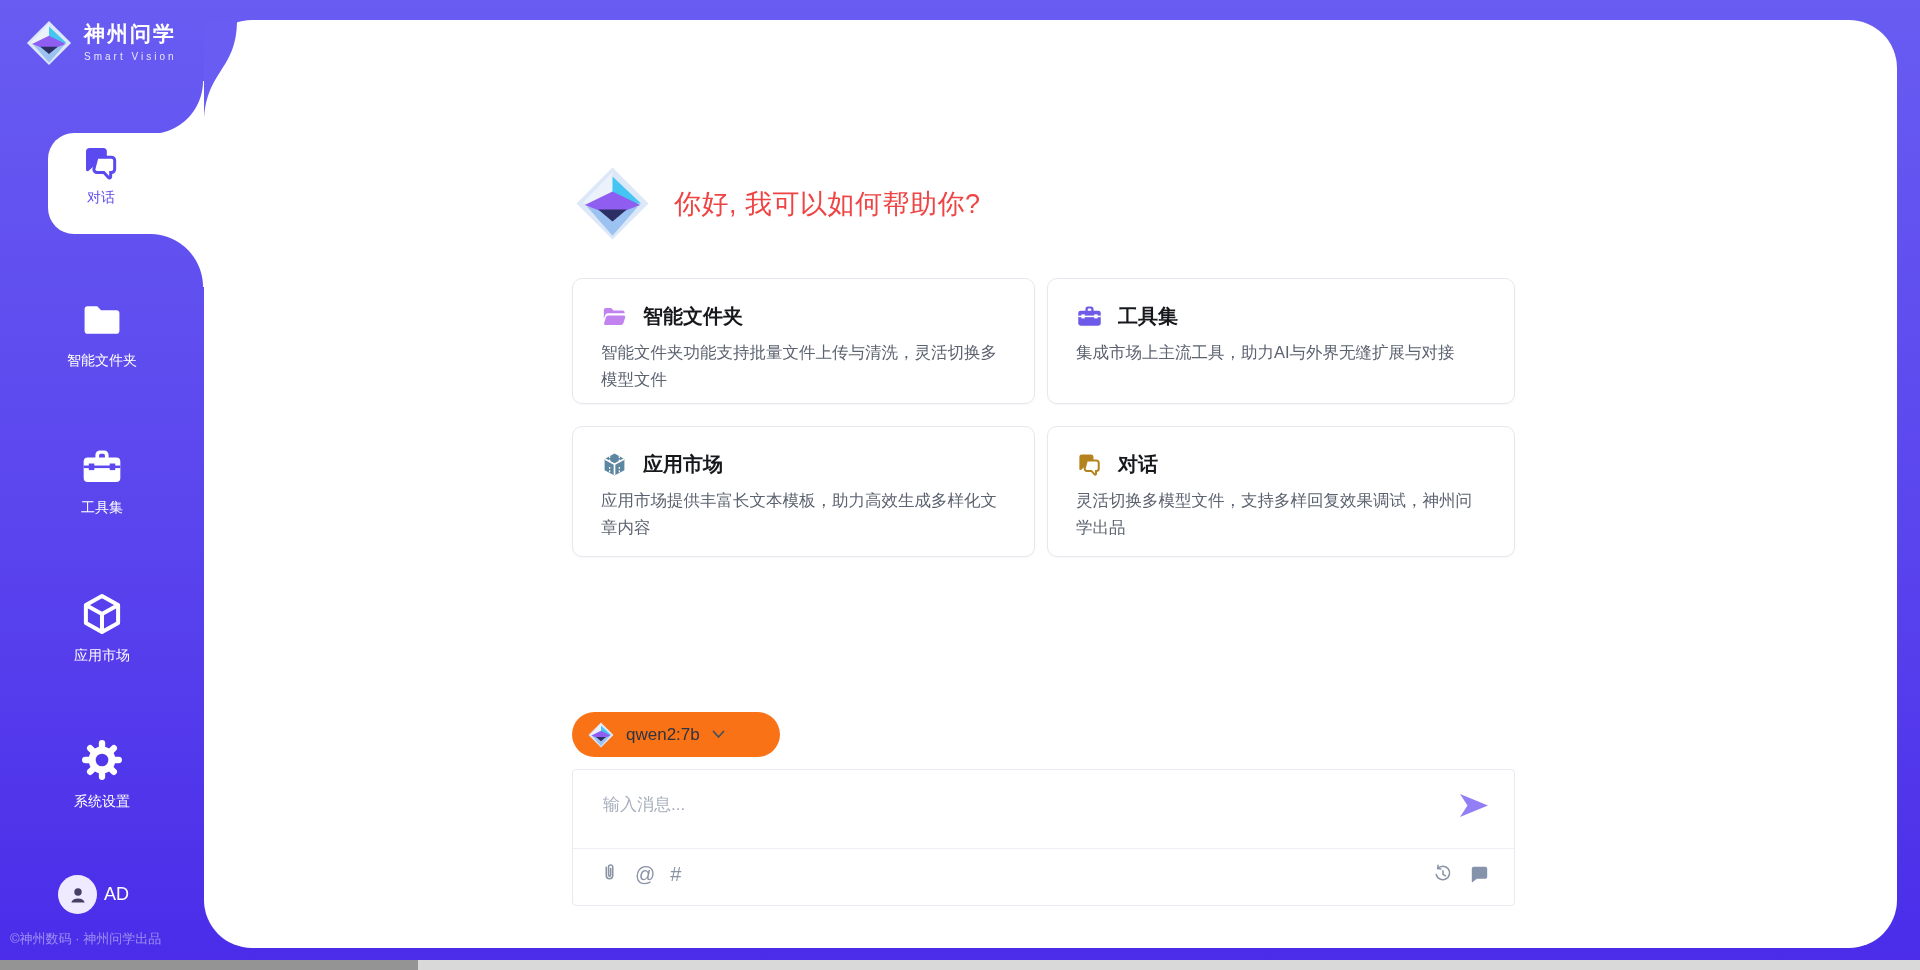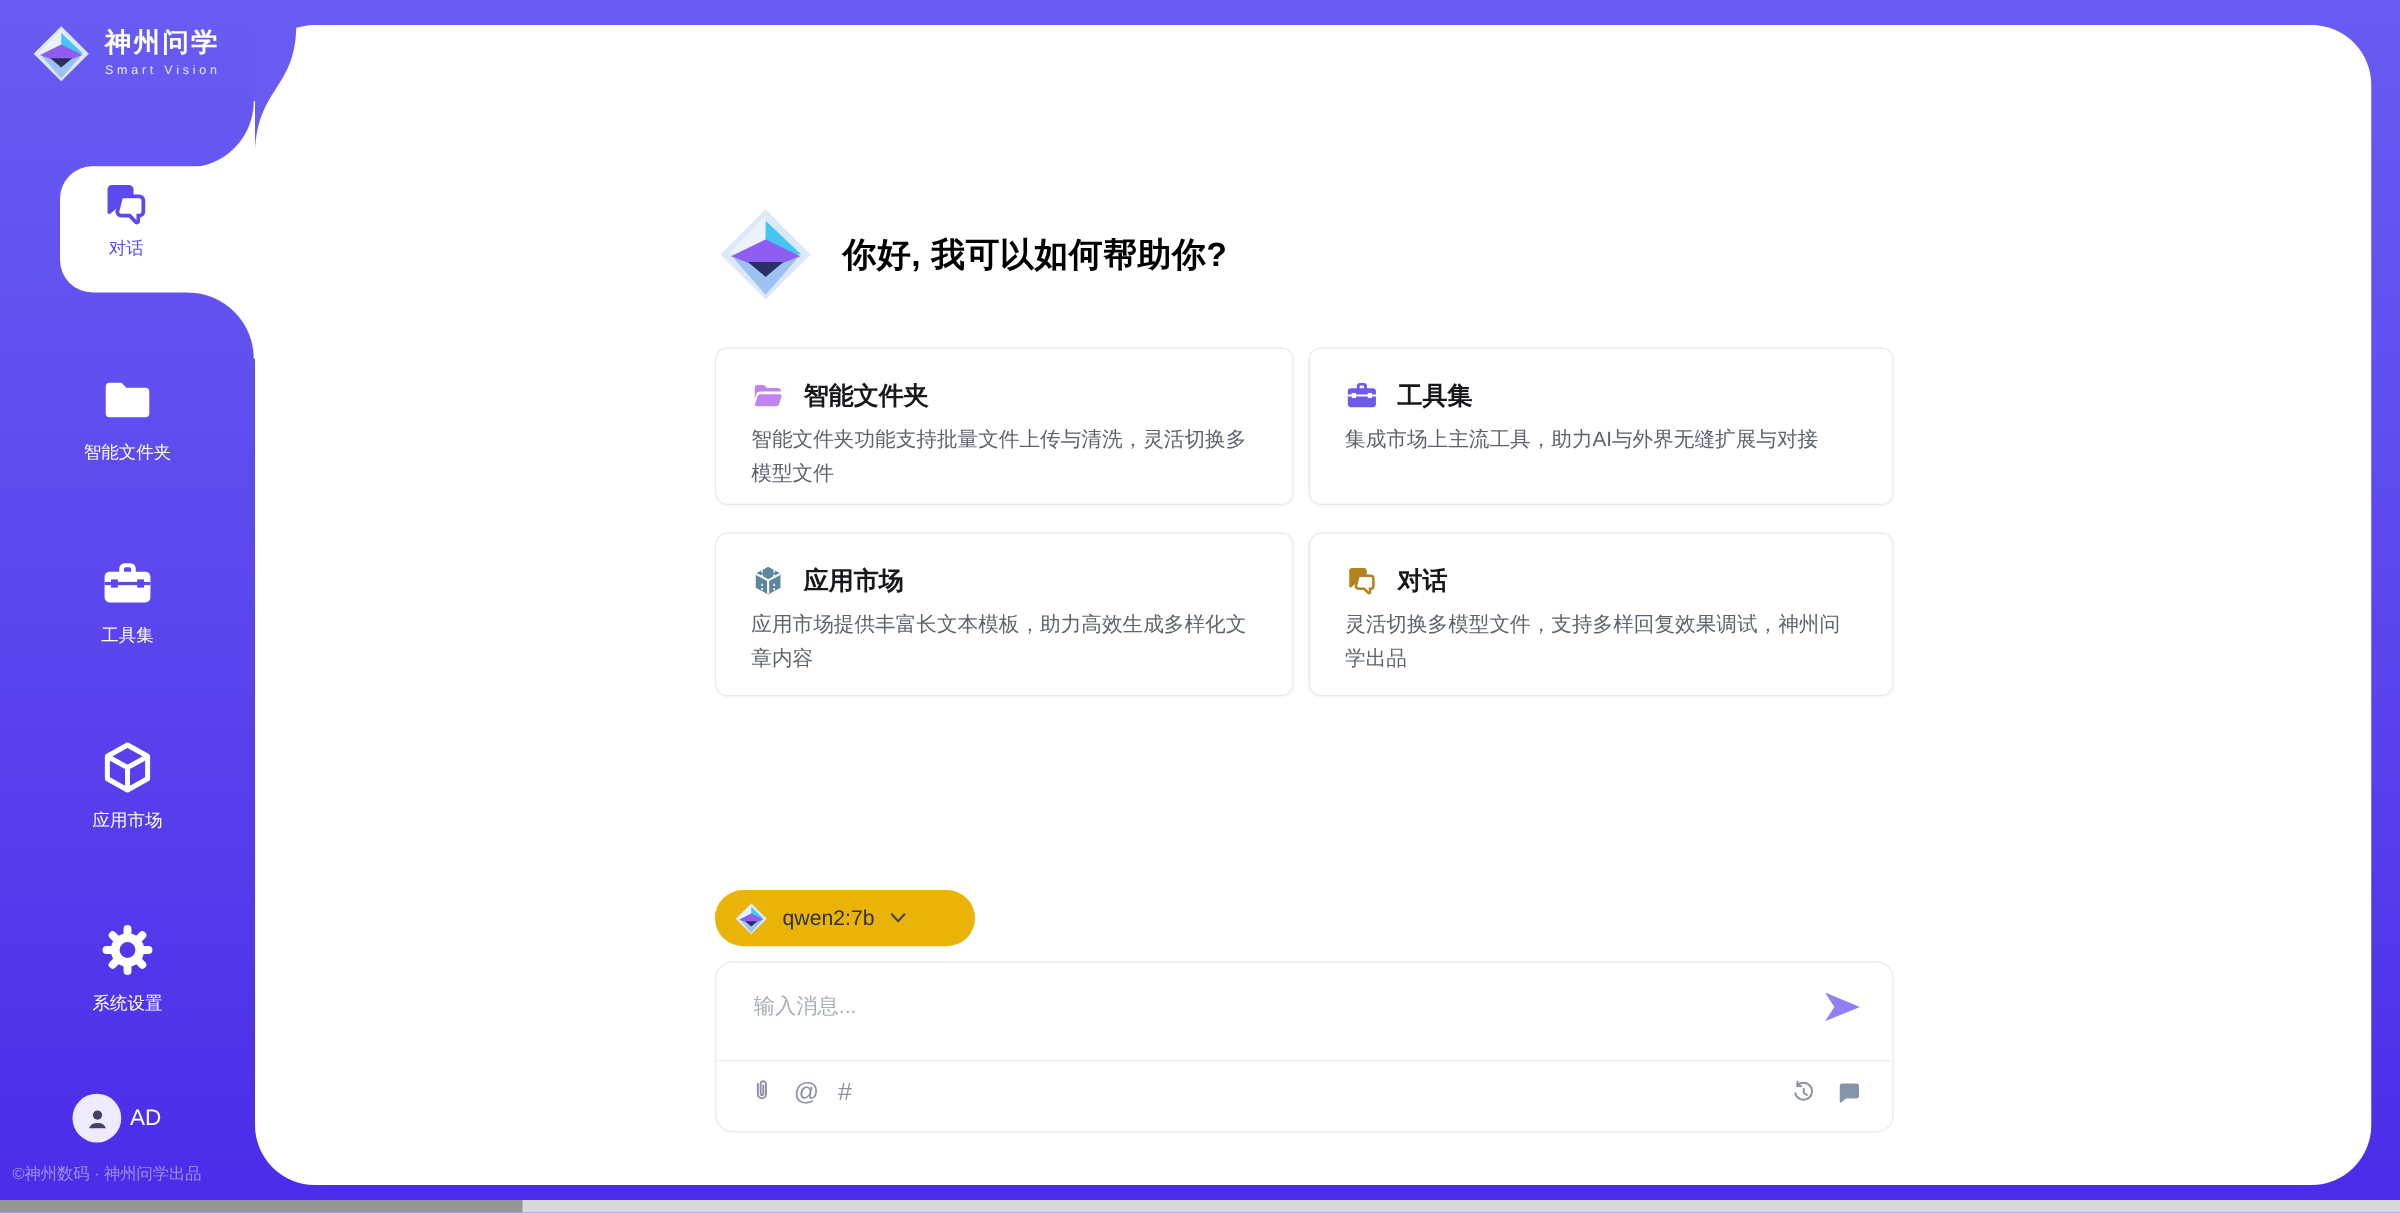--- a/index.html
+++ b/index.html
@@ -38,37 +38,37 @@
   .nav-label{display:block;color:#ffffff;font-size:14px;margin-top:6px;}
   .user-row{position:absolute;left:58px;top:875px;display:flex;align-items:center;gap:7px;z-index:4;}
   .avatar{width:39px;height:39px;border-radius:50%;background:#efeaff;display:flex;align-items:center;justify-content:center;}
   .user-name{color:#ffffff;font-size:18px;}
   .footer-note{position:absolute;left:10px;top:930px;color:rgba(255,255,255,0.45);font-size:13px;z-index:4;}
   
   .hscroll{position:absolute;left:0;top:960px;width:1920px;height:10px;background:#d9d9d9;z-index:5;}
   .hscroll-thumb{position:absolute;left:0;top:0;width:418px;height:10px;background:#949494;}
   
   .greet{position:absolute;left:371px;top:146px;display:flex;align-items:center;gap:24px;}
-  .greet-title{font-size:27px;font-weight:700;color:#000000;letter-spacing:0.5px;}
+  .greet-title{font-size:27px;font-weight:400;color:#ef4444;letter-spacing:0.5px;}
   .card{
     position:absolute;background:#fff;border:1px solid #e7e8ee;border-radius:10px;
     box-sizing:border-box;padding:24px 28px 0 28px;cursor:pointer;
     box-shadow:0 1px 2px rgba(30,30,60,0.03);
   }
   .card-head{display:flex;align-items:center;gap:15px;}
   .card-title{font-size:20px;font-weight:700;color:#17181c;}
   .card-desc{margin-top:9px;font-size:16.5px;color:#5c6370;line-height:1.62;padding-right:6px;}
   .model-pill{
-    position:absolute;left:368px;top:692px;width:208px;height:45px;background:#eab308;
+    position:absolute;left:368px;top:692px;width:208px;height:45px;background:#f97316;
     border-radius:23px;display:flex;align-items:center;gap:12px;padding:0 16px;box-sizing:border-box;cursor:pointer;
   }
   .model-name{font-size:17px;color:#2f3340;}
   .composer{
     position:absolute;left:368px;top:749px;width:943px;height:137px;background:#fff;
-    border:1px solid #e7eaf1;border-radius:14px;box-sizing:border-box;
+    border:1px solid #e7eaf1;border-radius:4px;box-sizing:border-box;
   }
   .composer-input{
     position:absolute;left:28px;top:14px;width:820px;height:40px;border:none;outline:none;
     font-size:17px;color:#333;background:transparent;font-family:inherit;
   }
   .composer-input::placeholder{color:#a7aebc;}
   .send-btn{position:absolute;right:26px;top:24px;cursor:pointer;}
   .composer-divider{position:absolute;left:0;right:0;top:78px;height:1px;background:#edeff4;}
   .tools-left{position:absolute;left:26px;top:93px;display:flex;align-items:center;gap:15px;}
   .tools-right{position:absolute;right:24px;top:93px;display:flex;align-items:center;gap:15px;}

